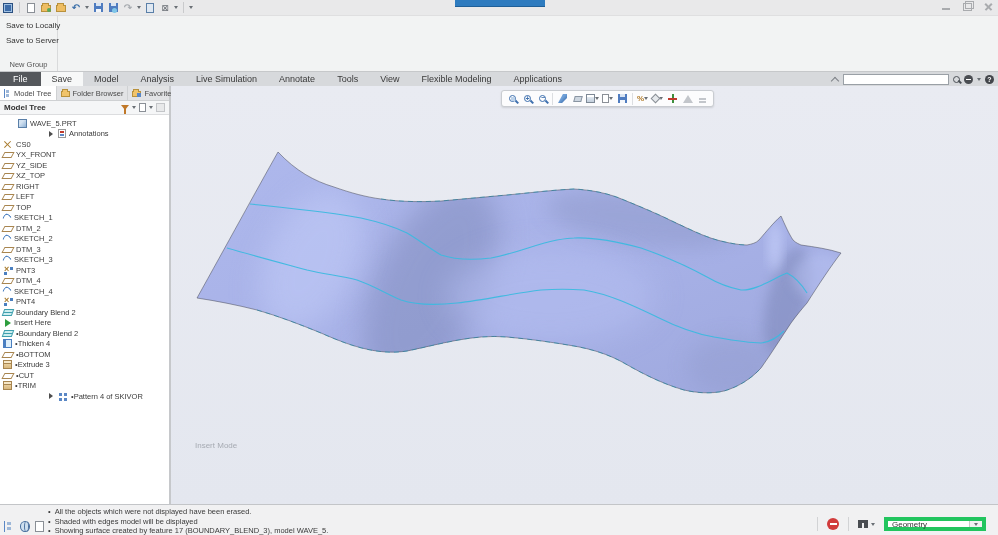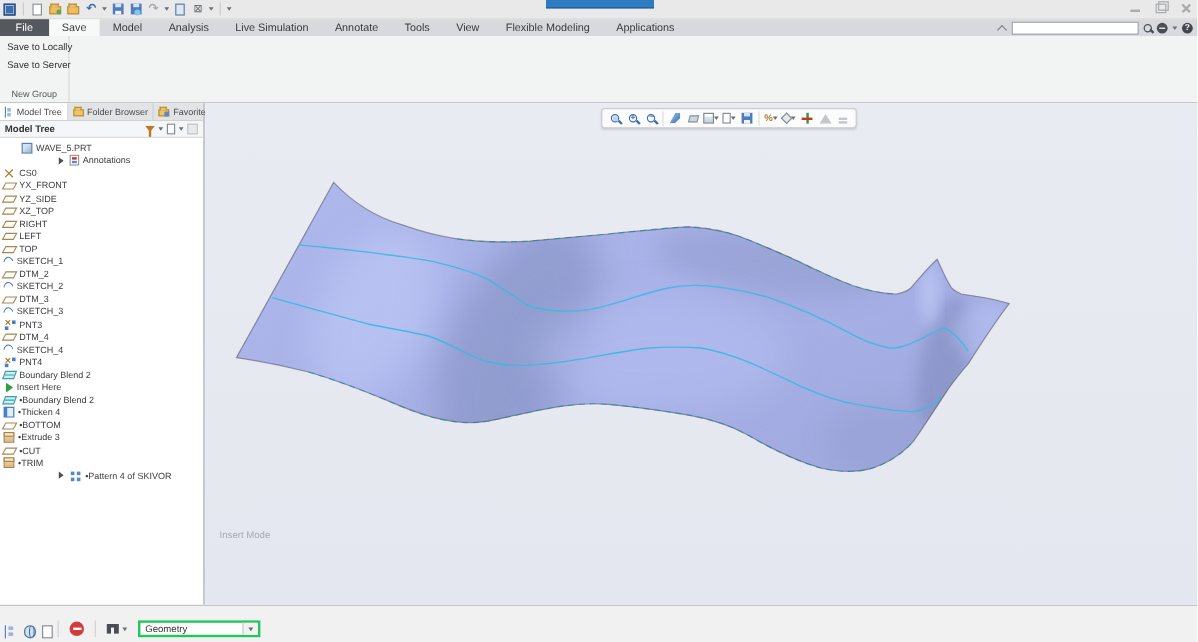--- a/index.html
+++ b/index.html
@@ -117,41 +117,41 @@
   .g-small { width:8px; height:6px; background:#cdd6e0; border:1px solid #8a95a2; transform:skewX(-15deg); }
   .g-cube { width:9px; height:9px; background:linear-gradient(#eef3f8,#c3cfdc); border:1px solid #7d8895; box-shadow:inset 0 2px 0 #fff; }
   .g-page { width:7px; height:9px; background:#fff; border:1px solid #8a8f96; }
   .g-datum { font-size:8px; font-weight:bold; color:#b07a28; line-height:9px; }
   .g-anno { width:7px; height:7px; border:1px solid #8a8f96; transform:rotate(45deg); background:#e6e9ec; }
   .g-spin { width:9px; height:9px; position:relative; }
   .g-spin::before { content:""; position:absolute; left:4px; top:0; width:1.5px; height:9px; background:#3d8f3d; }
   .g-spin::after { content:""; position:absolute; left:0; top:4px; width:9px; height:1.5px; background:#c0392b; }
   .g-tri { width:0; height:0; border-left:5px solid transparent; border-right:5px solid transparent; border-bottom:8px solid #c3c6cb; }
   .g-more { width:7px; height:2px; background:#c3c6cb; box-shadow:0 3px 0 #c3c6cb; }
-  .insert-mode { position:absolute; left:12px; top:355px; font-size:8px; color:#a6aab2; }
+  .insert-mode { position:absolute; left:24px; top:355px; font-size:8px; color:#a6aab2; }
 
   
   #statusbar { height:31px; background:#f1f1f2; border-top:1px solid #c3c5c8; display:flex; flex:none; }
   .sb-icons { width:48px; display:flex; align-items:flex-end; gap:5px; padding:0 4px 3px 4px; flex:none; }
   .sbi { width:11px; height:11px; position:relative; }
   .sb-tree { border-left:1px solid #5a87c5; }
   .sb-tree::before { content:""; position:absolute; left:2px; top:1px; width:4px; height:3px; background:#9db7d8; box-shadow:0 5px 0 #9db7d8; }
   .sb-globe { border:1.5px solid #4a6f9e; border-radius:50%; background:#cfe0f0; }
   .sb-globe::after { content:""; position:absolute; left:3px; top:-1px; width:3px; height:11px; border-left:1px solid #4a6f9e; border-right:1px solid #4a6f9e; border-radius:50%; }
   .sb-page { background:#fff; border:1px solid #8a8f96; width:9px; }
   .sb-msgs { flex:1; padding-top:2px; list-style:none; }
   .sb-msgs li { font-size:7.5px; line-height:9.6px; color:#3a3a3a; }
   .sb-msgs li::before { content:"•"; margin-right:4px; }
   .sb-right { display:flex; align-items:center; gap:9px; padding-right:12px; align-self:flex-end; margin-bottom:4px; }
   .vsep { width:1px; height:14px; background:#d2d3d5; }
   .stop-icon { width:12px; height:12px; border-radius:50%; background:#d13b3b; position:relative; }
   .stop-icon::after { content:""; position:absolute; left:2.5px; top:5px; width:7px; height:2px; background:#fff; }
   .binoc { width:10px; height:8px; background:linear-gradient(90deg,#4a4d52 38%,transparent 38% 62%,#4a4d52 62%); position:relative; }
   .binoc::before { content:""; position:absolute; left:3px; top:0; width:4px; height:3px; background:#4a4d52; }
-  .sel { width:102px; height:14px; background:#fff; border:2px solid #22c55e; display:flex; align-items:center; font-size:8px; padding-left:4px; color:#333; }
+  .sel { width:102px; height:14px; background:#fff; border:4px solid #22c55e; display:flex; align-items:center; font-size:8px; padding-left:4px; color:#333; }
   .sel .dd { margin-left:auto; width:13px; height:100%; border-left:1px solid #c9c9c9; display:flex; align-items:center; justify-content:center; background:#f2f2f2; }
 </style>
 </head>
 <body>
 
 <div id="app">
 
   <div id="titlebar">
     <div class="qat">
       <span class="qi">
@@ -189,20 +189,34 @@
         </span>
       <span class="caret sm"></span>
       <span class="qsep"></span>
       <span class="caret sm"></span>
     </div>
     <div class="title-accent"></div>
     <div class="win-controls">
       <span class="wc wc-min"></span>
       <span class="wc wc-max"></span>
       <span class="wc wc-close"></span>
+    </div>
+  </div>
+
+  <div id="ribbon">
+    <div class="rgroup">
+      <div class="rbtn">
+        <span class="fl"></span>
+        <span>Save to Locally</span>
+      </div>
+      <div class="rbtn">
+        <span class="fl globe"></span>
+        <span>Save to Server</span>
+      </div>
+      <div class="rgroup-label">New Group</div>
     </div>
   </div>
 
   <div id="tabrow">
     <div class="tab file">File</div>
     <div class="tab active">Save</div>
     <div class="tab">Model</div>
     <div class="tab">Analysis</div>
     <div class="tab">Live Simulation</div>
     <div class="tab">Annotate</div>
@@ -210,34 +224,20 @@
     <div class="tab">View</div>
     <div class="tab">Flexible Modeling</div>
     <div class="tab">Applications</div>
     <div class="tabrow-right">
       <span class="collapse-caret"></span>
       <input class="search-input" type="text" value="" style="">
       <span class="mini-mag"></span>
       <span class="cap-circle"></span>
       <span class="caret sm"></span>
       <span class="help-circle">?</span>
-    </div>
-  </div>
-
-  <div id="ribbon">
-    <div class="rgroup">
-      <div class="rbtn">
-        <span class="fl"></span>
-        <span>Save to Locally</span>
-      </div>
-      <div class="rbtn">
-        <span class="fl globe"></span>
-        <span>Save to Server</span>
-      </div>
-      <div class="rgroup-label">New Group</div>
     </div>
   </div>
 
   <div id="main">
 
     <div id="navigator">
       <div class="nav-tabs">
         <div class="ntab active">
           <span class="nt-tree"></span>
           <span>Model Tree</span>
@@ -470,20 +470,25 @@
       <div class="insert-mode">Insert Mode</div>
     </div>
   </div>
 
   <div id="statusbar">
     <div class="sb-icons">
       <span class="sbi sb-tree"></span>
       <span class="sbi sb-globe"></span>
       <span class="sbi sb-page"></span>
     </div>
+    <ul class="sb-msgs">
+      <li>All the objects which were not displayed have been erased.</li>
+      <li>Shaded with edges model will be displayed</li>
+      <li>Showing surface created by feature 17 (BOUNDARY_BLEND_3), model WAVE_5.</li>
+    </ul>
     <div class="sb-right">
       <span class="vsep"></span>
       <span class="stop-icon"></span>
       <span class="vsep"></span>
       <span style="display:flex;align-items:center;gap:3px;">
         <span class="binoc"></span>
         <span class="caret sm"></span>
       </span>
       <div class="sel">
         <span>Geometry</span>

